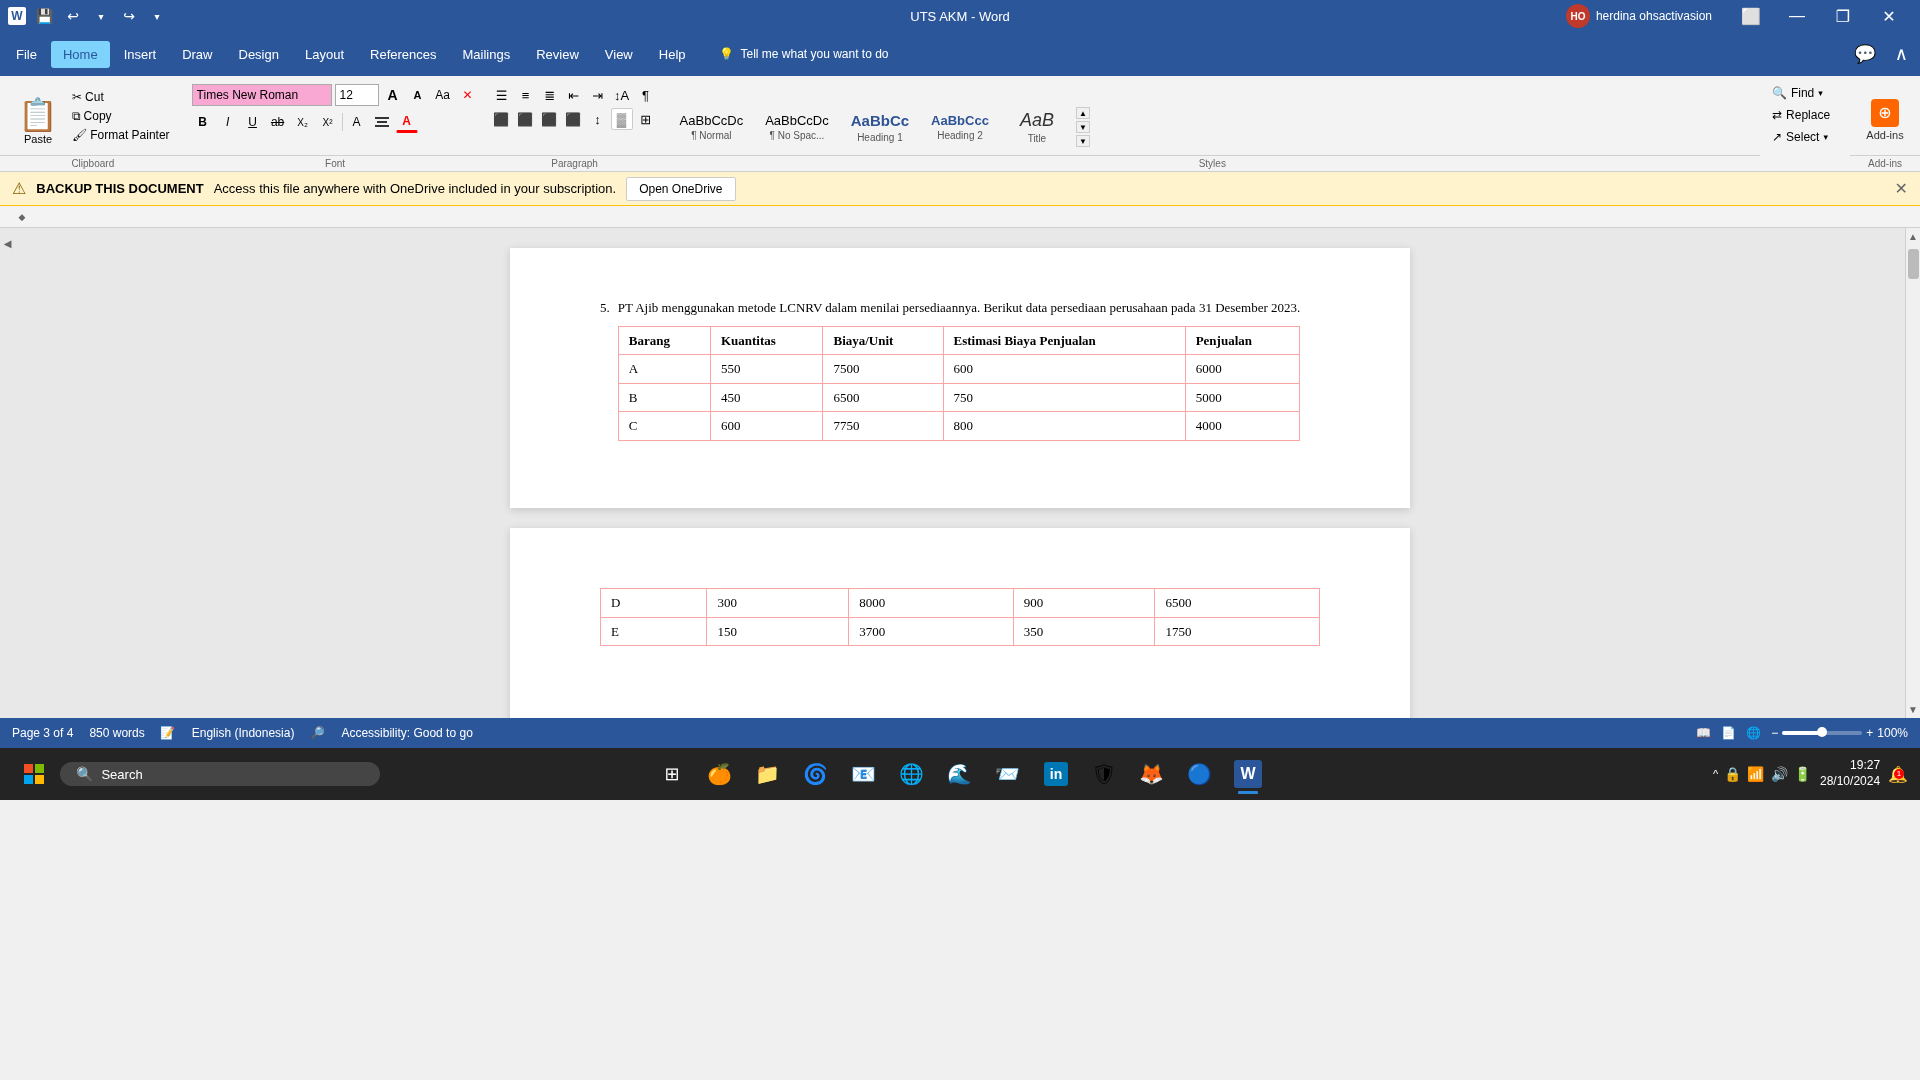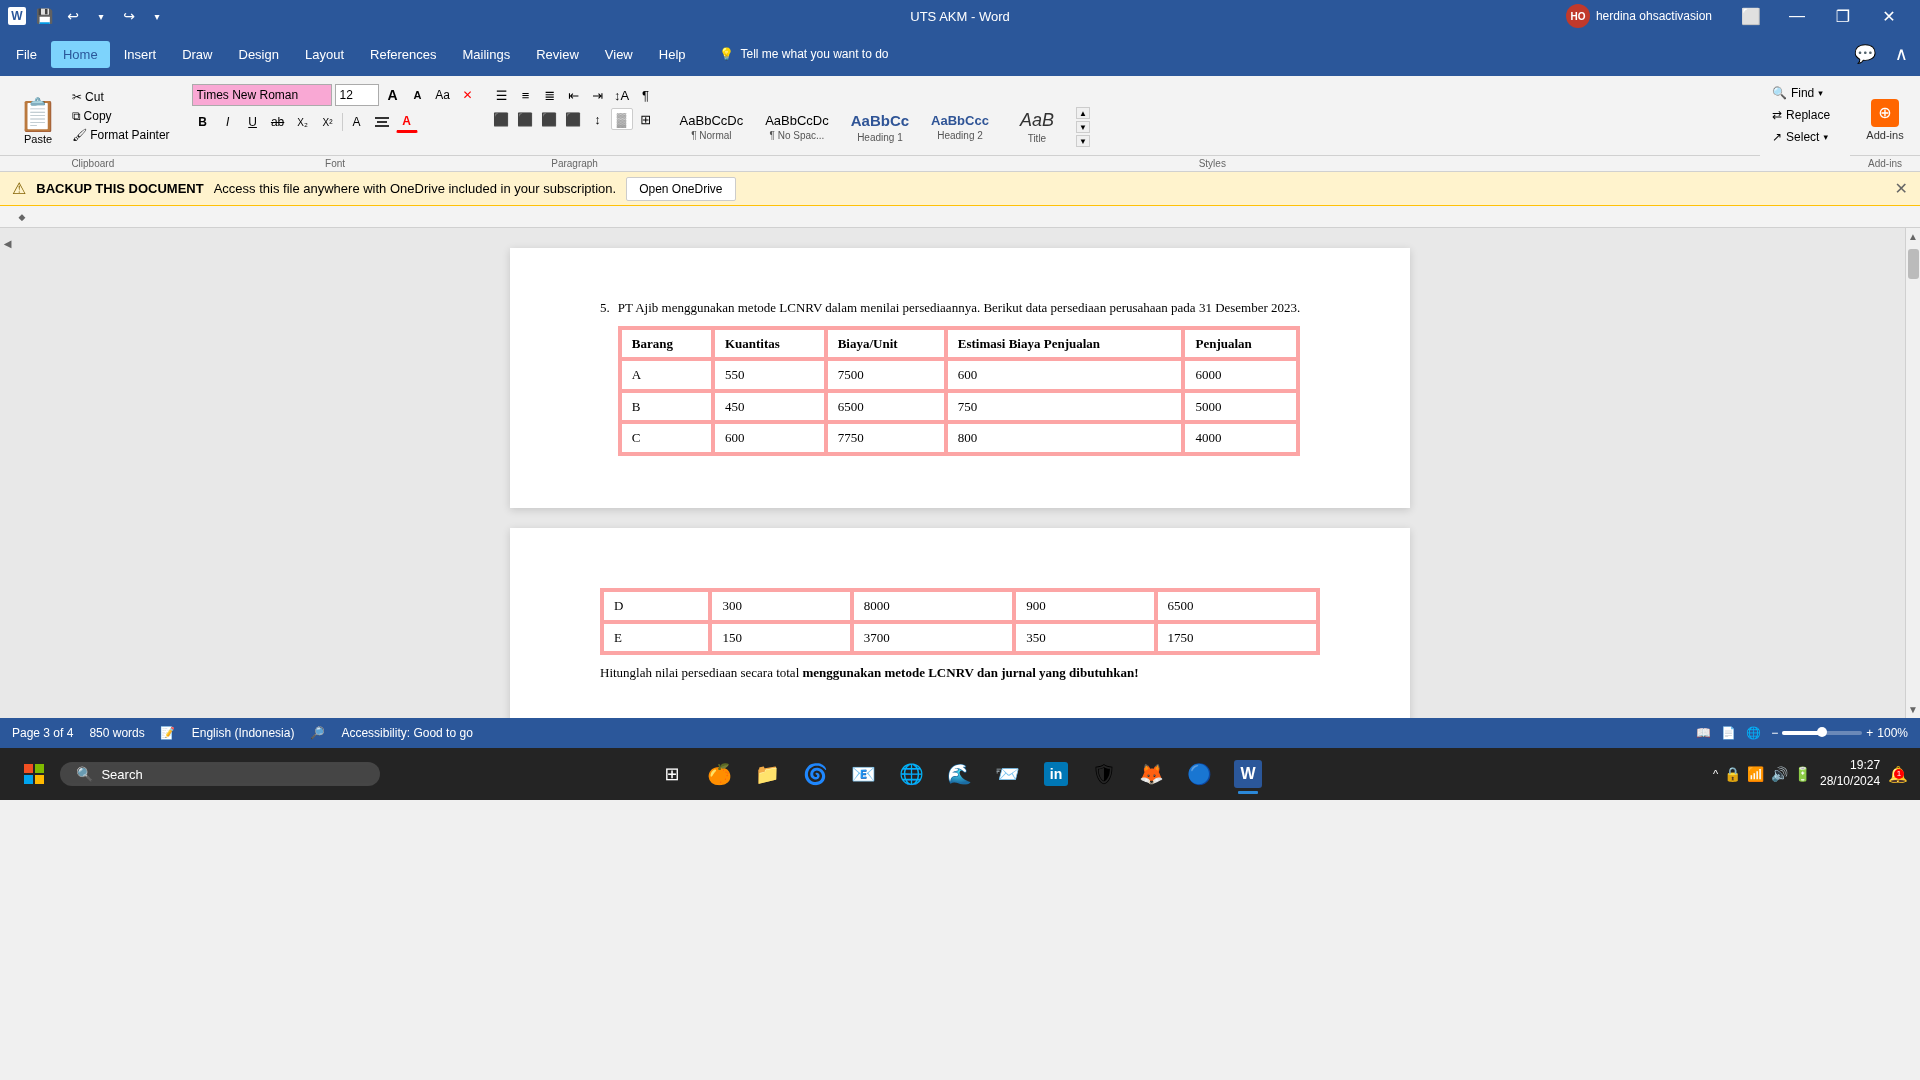--- a/index.html
+++ b/index.html
@@ -172,21 +172,21 @@
     .question-item { margin-bottom: 16px; }
 
     table.data-table {
       border-collapse: collapse;
       width: 100%;
       margin-top: 10px;
       font-family: 'Times New Roman', serif;
       font-size: 13px;
     }
     table.data-table th, table.data-table td {
-      border: 4px solid #fca5a5;
+      border: 1px solid #fca5a5;
       padding: 4px 10px;
     }
     table.data-table th { font-weight: bold; text-align: left; }
     table.data-table td { text-align: left; }
 
     .scrollbar-right {
       width: 15px;
       background: #f0f0f0;
       border-left: 1px solid #d0d0d0;
       display: flex;
@@ -578,21 +578,20 @@
             </tr>
             <tr class="table-row">
               <td>E</td>
               <td>150</td>
               <td>3700</td>
               <td>350</td>
               <td>1750</td>
             </tr>
           </tbody>
         </table>
-        <p style="margin-top:8px;">Hitunglah nilai persediaan secara total <span style="font-weight:bold;">menggunakan metode LCNRV dan jurnal yang dibutuhkan!</span></p>
       </div>
     </div>
 
   </div>
 
   <div class="scrollbar-right">
     <div class="scroll-arrow">▲</div>
     <div class="scroll-thumb"></div>
     <div class="scroll-arrow" style="margin-top:auto;">▼</div>
   </div>

